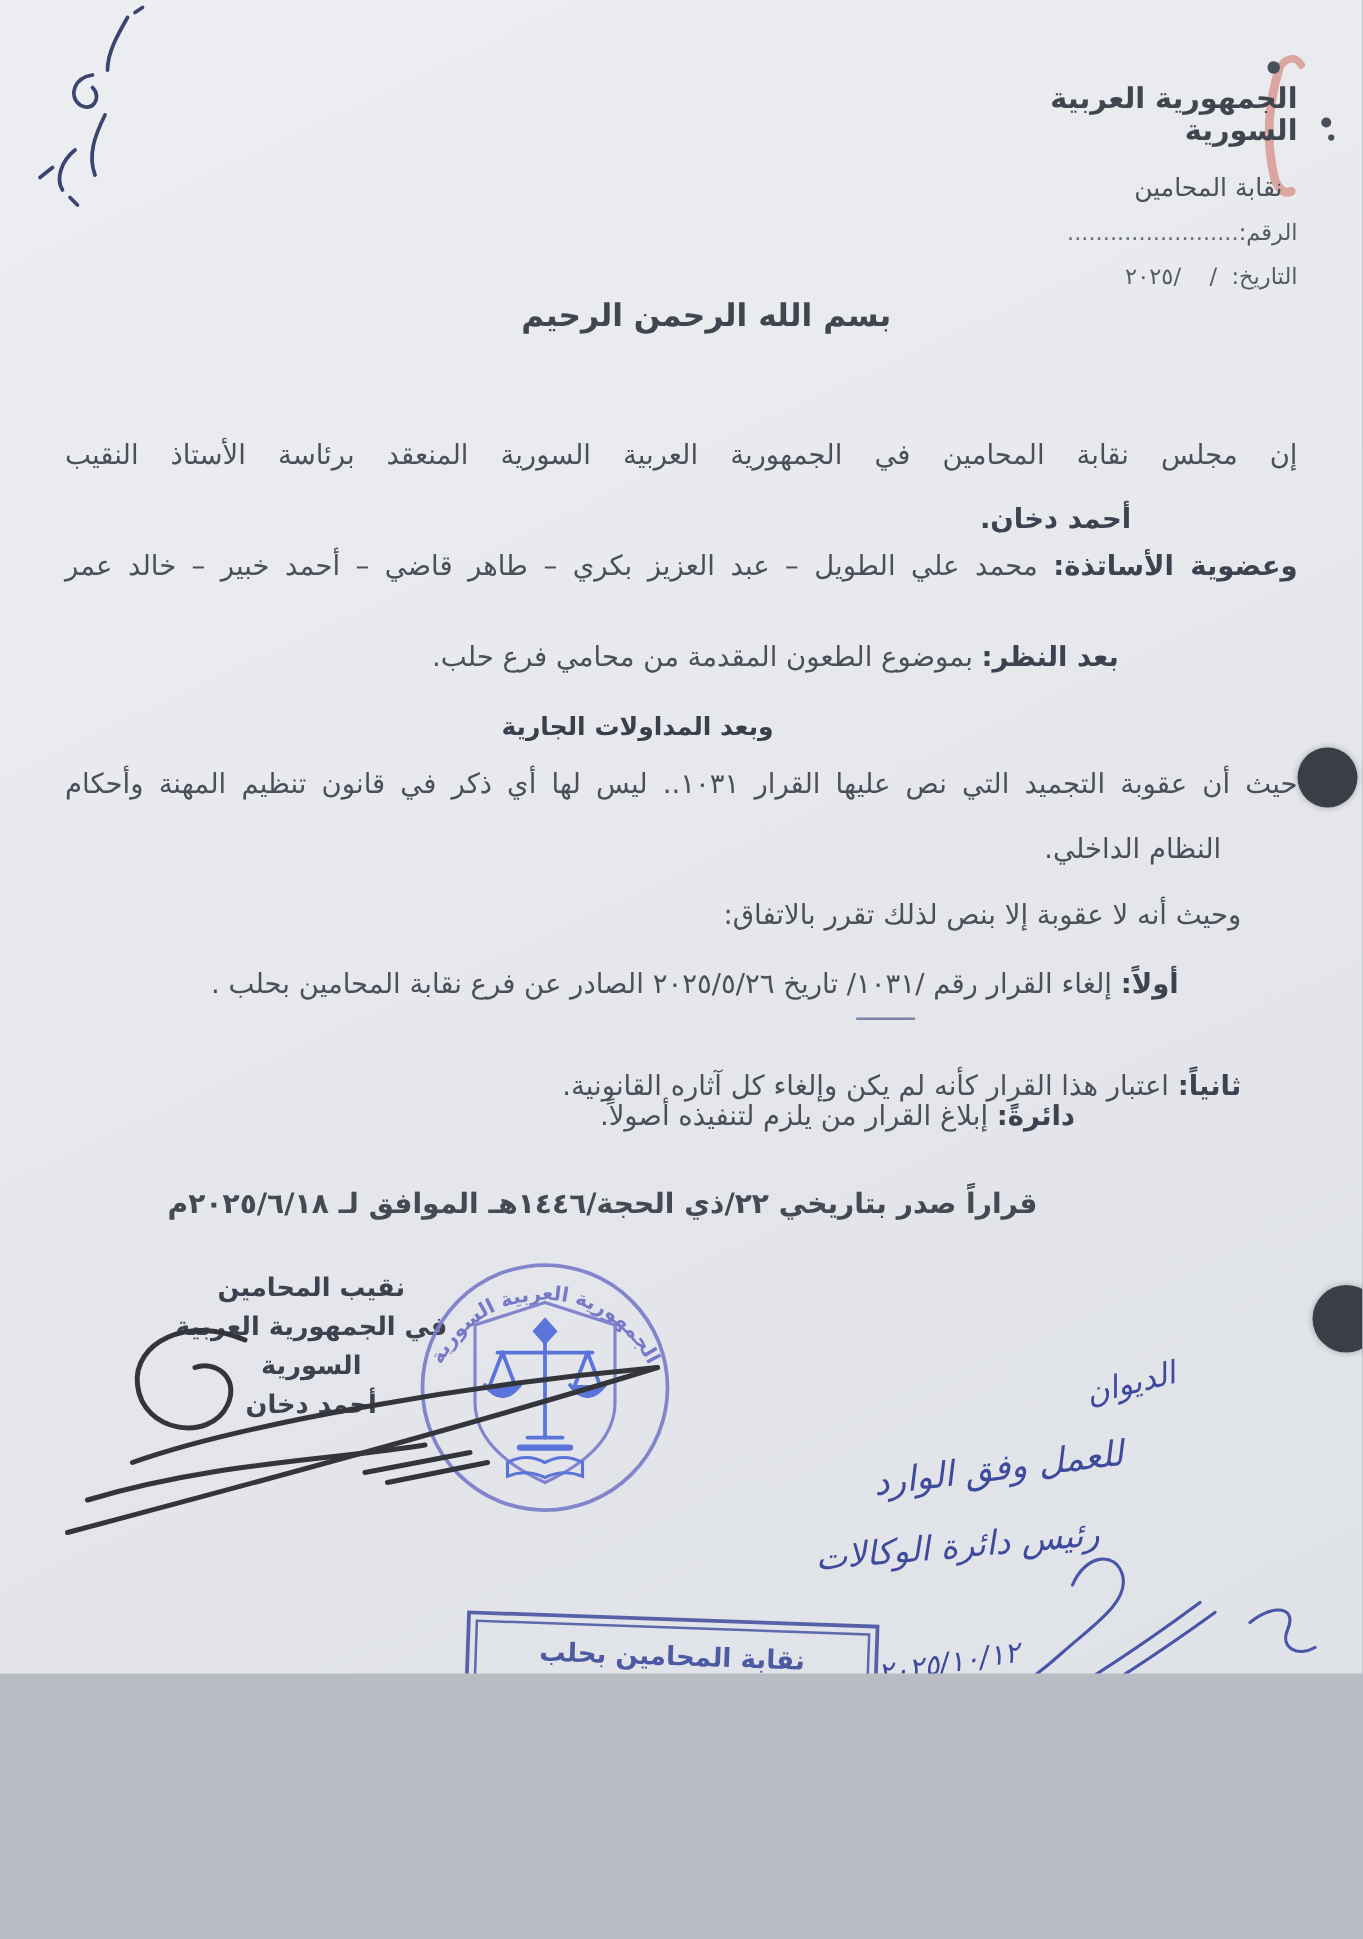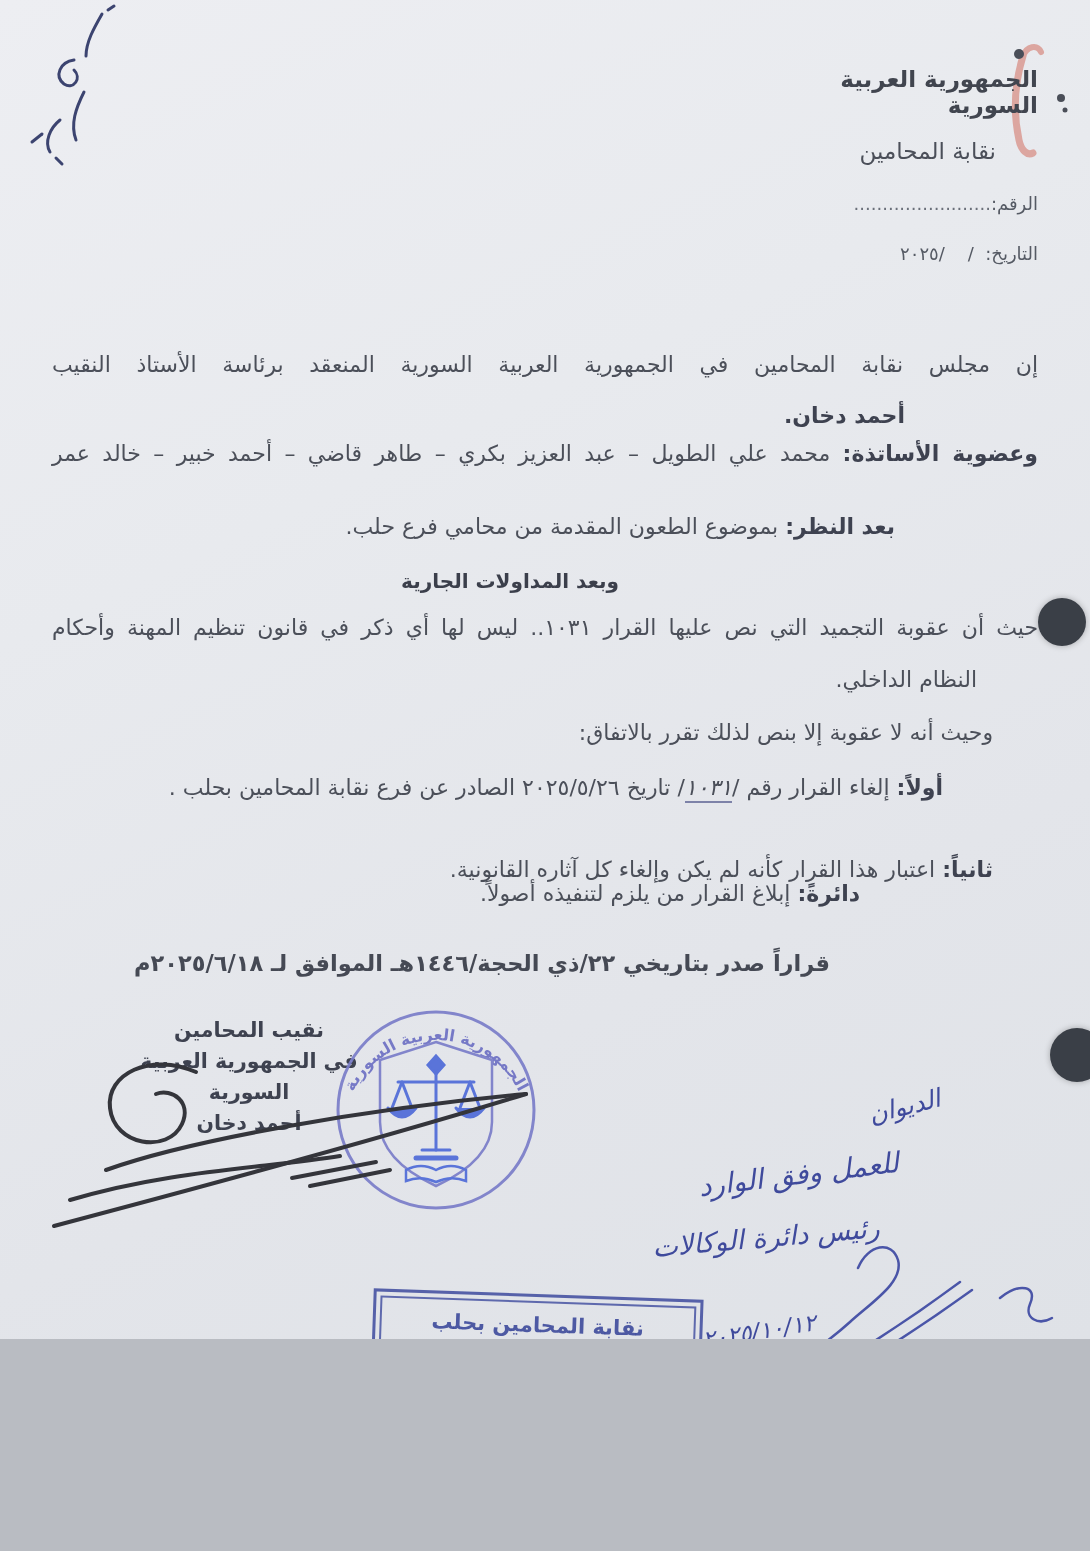--- a/index.html
+++ b/index.html
@@ -8,22 +8,22 @@
     width:1090px;height:1339px;
     margin:0 auto;
     overflow:hidden;
     background:linear-gradient(155deg,#edeef2 0%,#e8eaee 35%,#e3e5ea 70%,#dfe2e7 100%);
     font-family:"DejaVu Sans",sans-serif;
     color:#4b4f59;
   }
   
   .letterhead{position:absolute;top:66px;right:52px;width:290px;direction:rtl;text-align:right;}
   .lh-republic{font-size:23px;font-weight:700;color:#41454f;}
-  .lh-bar{font-size:23px;margin:20px 42px 0 0;color:#4b4f59;}
-  .lh-row{font-size:18px;margin-top:29px;color:#555a64;white-space:pre;}
+  .lh-bar{font-size:20px;margin:20px 12px 0 0;color:#4b4f59;}
+  .lh-row{font-size:18px;margin-top:14px;color:#555a64;white-space:pre;}
   .lh-row .dots{letter-spacing:2px;color:#6a6f79;}
   
   .basmala{position:absolute;top:238px;left:80px;right:40px;text-align:center;
            font-size:25px;font-weight:700;color:#41454f;direction:rtl;}
   .decision-no{position:absolute;top:289px;left:60px;right:40px;text-align:center;
            font-size:25px;font-weight:700;color:#41454f;direction:rtl;}
   
   .bline{position:absolute;direction:rtl;font-size:22px;color:#4b4f59;white-space:nowrap;text-align:right;}
   .bline b{font-weight:700;color:#3e4250;}
   .just{left:52px;right:52px;text-align:justify;text-align-last:justify;white-space:normal;}
@@ -33,21 +33,21 @@
   .l4{top:479px;left:56px;right:0;text-align:center;font-weight:600;}
   .l5{top:514px;right:195px;}
   .l6{top:569px;left:0;right:70px;text-align:center;font-weight:700;font-size:20px;color:#3b3f4b;}
   .l7{top:615px;}
   .l8{top:667px;right:113px;}
   .l9{top:720px;right:97px;}
   .it1{top:775px;right:147px;}
   .it2{top:829px;right:97px;margin-top:28px;}
   .it3{top:881px;right:230px;}
   .issued{top:950px;right:260px;font-weight:600;font-size:22.5px;color:#454954;}
-  .num-underline{border-bottom:2px solid #7d82a8;padding-bottom:1px;font-style:italic;}
+  .num-underline{border-bottom:2px solid #7d82a8;padding-bottom:14px;}
   
   .sig-block{position:absolute;top:1015px;left:108px;width:282px;direction:rtl;text-align:center;
              font-weight:700;font-size:20.5px;line-height:31px;color:#3e4250;}
   
   .round-stamp{position:absolute;left:316px;top:1002px;width:240px;height:212px;opacity:.92;}
   .black-sig{position:absolute;left:10px;top:1050px;width:580px;height:200px;}
   .blue-flourish{position:absolute;left:640px;top:1238px;width:452px;height:313px;}
   .corner-scribble{position:absolute;left:16px;top:2px;width:112px;height:168px;}
   .pink-mark{position:absolute;left:995px;top:40px;width:80px;height:130px;}
   .hand{position:absolute;direction:rtl;color:#3f4a9c;font-style:italic;white-space:nowrap;}
@@ -100,20 +100,21 @@
     <circle cx="70" cy="70" r="2.5" fill="#4a4e58"></circle>
   </svg>
 
   <div class="letterhead">
     <div class="lh-republic">الجمهورية العربية السورية</div>
     <div class="lh-bar">نقابة المحامين</div>
     <div class="lh-row"><span>الرقم:</span><span class="dots">........................</span></div>
     <div class="lh-row"><span>التاريخ:</span><span>  /    /٢٠٢٥</span></div>
   </div>
 
+  <div class="basmala">بسم الله الرحمن الرحيم</div>
 
   <div class="bline just l1">إن مجلس نقابة المحامين في الجمهورية العربية السورية المنعقد برئاسة الأستاذ النقيب</div>
   <div class="bline l2">أحمد دخان.</div>
   <div class="bline just l3"><b>وعضوية الأساتذة:</b> <span>محمد علي الطويل – عبد العزيز بكري – طاهر قاضي – أحمد خبير – خالد عمر</span></div>
   <div class="bline l5"><b>بعد النظر:</b> <span>بموضوع الطعون المقدمة من محامي فرع حلب.</span></div>
   <div class="bline l6">وبعد المداولات الجارية</div>
   <div class="bline just l7">حيث أن عقوبة التجميد التي نص عليها القرار ١٠٣١.. ليس لها أي ذكر في قانون تنظيم المهنة وأحكام</div>
   <div class="bline l8">النظام الداخلي.</div>
   <div class="bline l9">وحيث أنه لا عقوبة إلا بنص لذلك تقرر بالاتفاق:</div>
 

